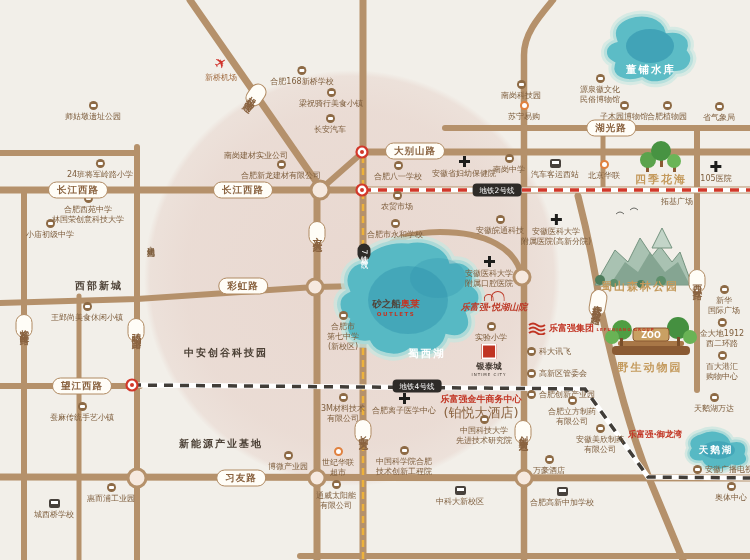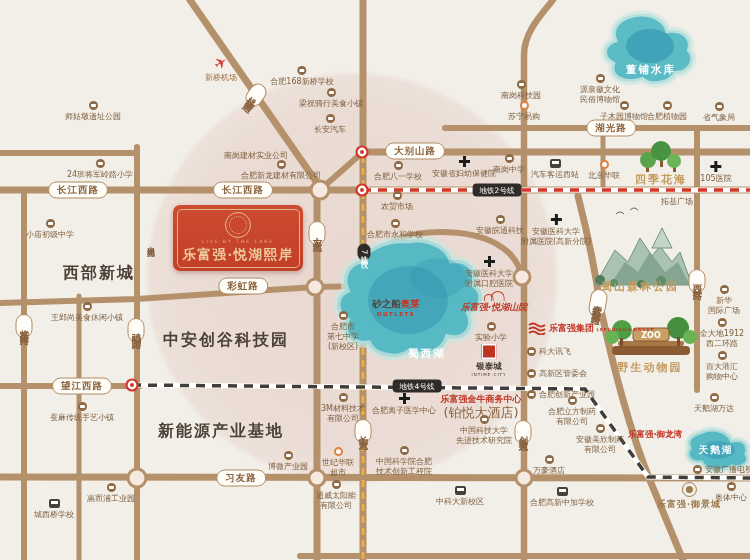--- a/index.html
+++ b/index.html
@@ -39,21 +39,21 @@
          font-size:9.5px;padding:7px 1px;writing-mode:vertical-rl;letter-spacing:2px;z-index:6;}
   .rot35{transform:translate(-50%,-50%) rotate(35deg);}
   .rot10{transform:translate(-50%,-50%) rotate(10deg);}
   .mpill{position:absolute;transform:translate(-50%,-50%);background:#2e2b28;color:#fff;
          font-size:7.5px;border-radius:4px;padding:1.5px 7px;white-space:nowrap;z-index:7;}
   .mpillv{position:absolute;transform:translate(-50%,-50%);background:#2e2b28;color:#fff;
           font-size:7.5px;border-radius:8px;padding:6px 1.5px;writing-mode:vertical-rl;z-index:7;}
 
   
   .zone{position:absolute;transform:translateX(-50%);color:#4c4136;font-weight:bold;
-        font-family:"DejaVu Serif",serif;font-size:16px;letter-spacing:2px;white-space:nowrap;z-index:5;}
+        font-family:"DejaVu Serif",serif;font-size:10px;letter-spacing:2px;white-space:nowrap;z-index:5;margin-top:16px;}
   .gold{position:absolute;transform:translateX(-50%);color:#c49a5d;font-weight:bold;
         font-family:"DejaVu Serif",serif;font-size:11px;letter-spacing:2px;white-space:nowrap;z-index:5;}
   .lakelb{position:absolute;transform:translateX(-50%);color:#ffffff;font-weight:bold;
           font-size:10.5px;letter-spacing:2px;white-space:nowrap;z-index:5;}
 
   
   .badge{position:absolute;left:173px;top:205px;width:130px;height:66px;
          background:linear-gradient(#cd4c30,#c23f27);border-radius:7px;
          box-shadow:0 2px 5px rgba(120,60,40,.35);z-index:8;text-align:center;}
   .badge .frame{position:absolute;inset:3.5px;border:1px solid #e2b488;border-radius:5px;}
@@ -207,26 +207,20 @@
     <g>
       <rect x="646" y="165" width="3" height="7" fill="#8a5a33"></rect>
       <rect x="660" y="158" width="3" height="9" fill="#8a5a33"></rect>
       <rect x="673" y="166" width="3" height="6" fill="#8a5a33"></rect>
       <circle cx="648" cy="160" r="8" fill="#5aa34c"></circle>
       <circle cx="661" cy="151" r="10" fill="#479342"></circle>
       <circle cx="674" cy="161" r="7" fill="#6ab557"></circle>
     </g>
   </svg>
 
-  <div class="badge">
-    <div class="frame"></div>
-    <div class="medal"></div>
-    <span class="tag">LIVE BY THE LAKE</span>
-    <span class="nm">乐富强·悦湖熙岸</span>
-  </div>
 
   <div class="pill" style="left:415px;top:151px">大别山路</div>
   <div class="pill" style="left:78px;top:190px">长江西路</div>
   <div class="pill" style="left:243px;top:190px">长江西路</div>
   <div class="pill" style="left:243px;top:286px">彩虹路</div>
   <div class="pill" style="left:82px;top:386px">望江西路</div>
   <div class="pill" style="left:241px;top:478px">习友路</div>
   <div class="pill" style="left:611px;top:128px">湖光路</div>
   <div class="pillv" style="left:317px;top:233px">方兴大道</div>
   <div class="pillv" style="left:24px;top:326px">将军岭路</div>
@@ -282,24 +276,20 @@
 
   <div class="p" style="left:481px;top:394px">
     <span class="lb redtxt" style="font-size:9px">乐富强金牛商务中心</span>
     <span class="lb browntxt" style="font-size:13px">(铂悦大酒店)</span>
   </div>
 
   <div class="p" style="left:655px;top:429px">
     <span class="lb redtxt" style="font-size:8.5px">乐富强·御龙湾</span>
   </div>
 
-  <div class="p" style="left:689px;top:482px">
-    <span class="ic seal"></span>
-    <span class="lb goldnm">乐富强·御景城</span>
-  </div>
 
   <div class="p" style="left:93px;top:101px">
       <i class="ic car"></i>
       <span class="lb">师姑墩遗址公园</span>
     </div>
   <div class="p" style="left:221px;top:56px">
       <i class="ic plane"></i>
       <span class="lb" style="color:#a06a3e">新桥机场</span>
     </div>
   <div class="p" style="left:100px;top:159px">
@@ -516,15 +506,20 @@
       <span class="lb">王郢尚美食休闲小镇</span>
     </div>
   <div class="p" style="left:82px;top:402px">
       <i class="ic car"></i>
       <span class="lb">蚕麻传统手艺小镇</span>
     </div>
   <div class="p" style="left:50px;top:219px">
       <i class="ic car"></i>
       <span class="lb">小庙初级中学</span>
     </div>
+  <div class="p" style="left:88px;top:194px">
+      <i class="ic car"></i>
+      <span class="lb">合肥西苑中学
+林国荣创意科技大学</span>
+    </div>
   <div class="pv" style="left:144px;top:239px">自建幼儿园</div>
 
 </div>
 
 </body></html>

